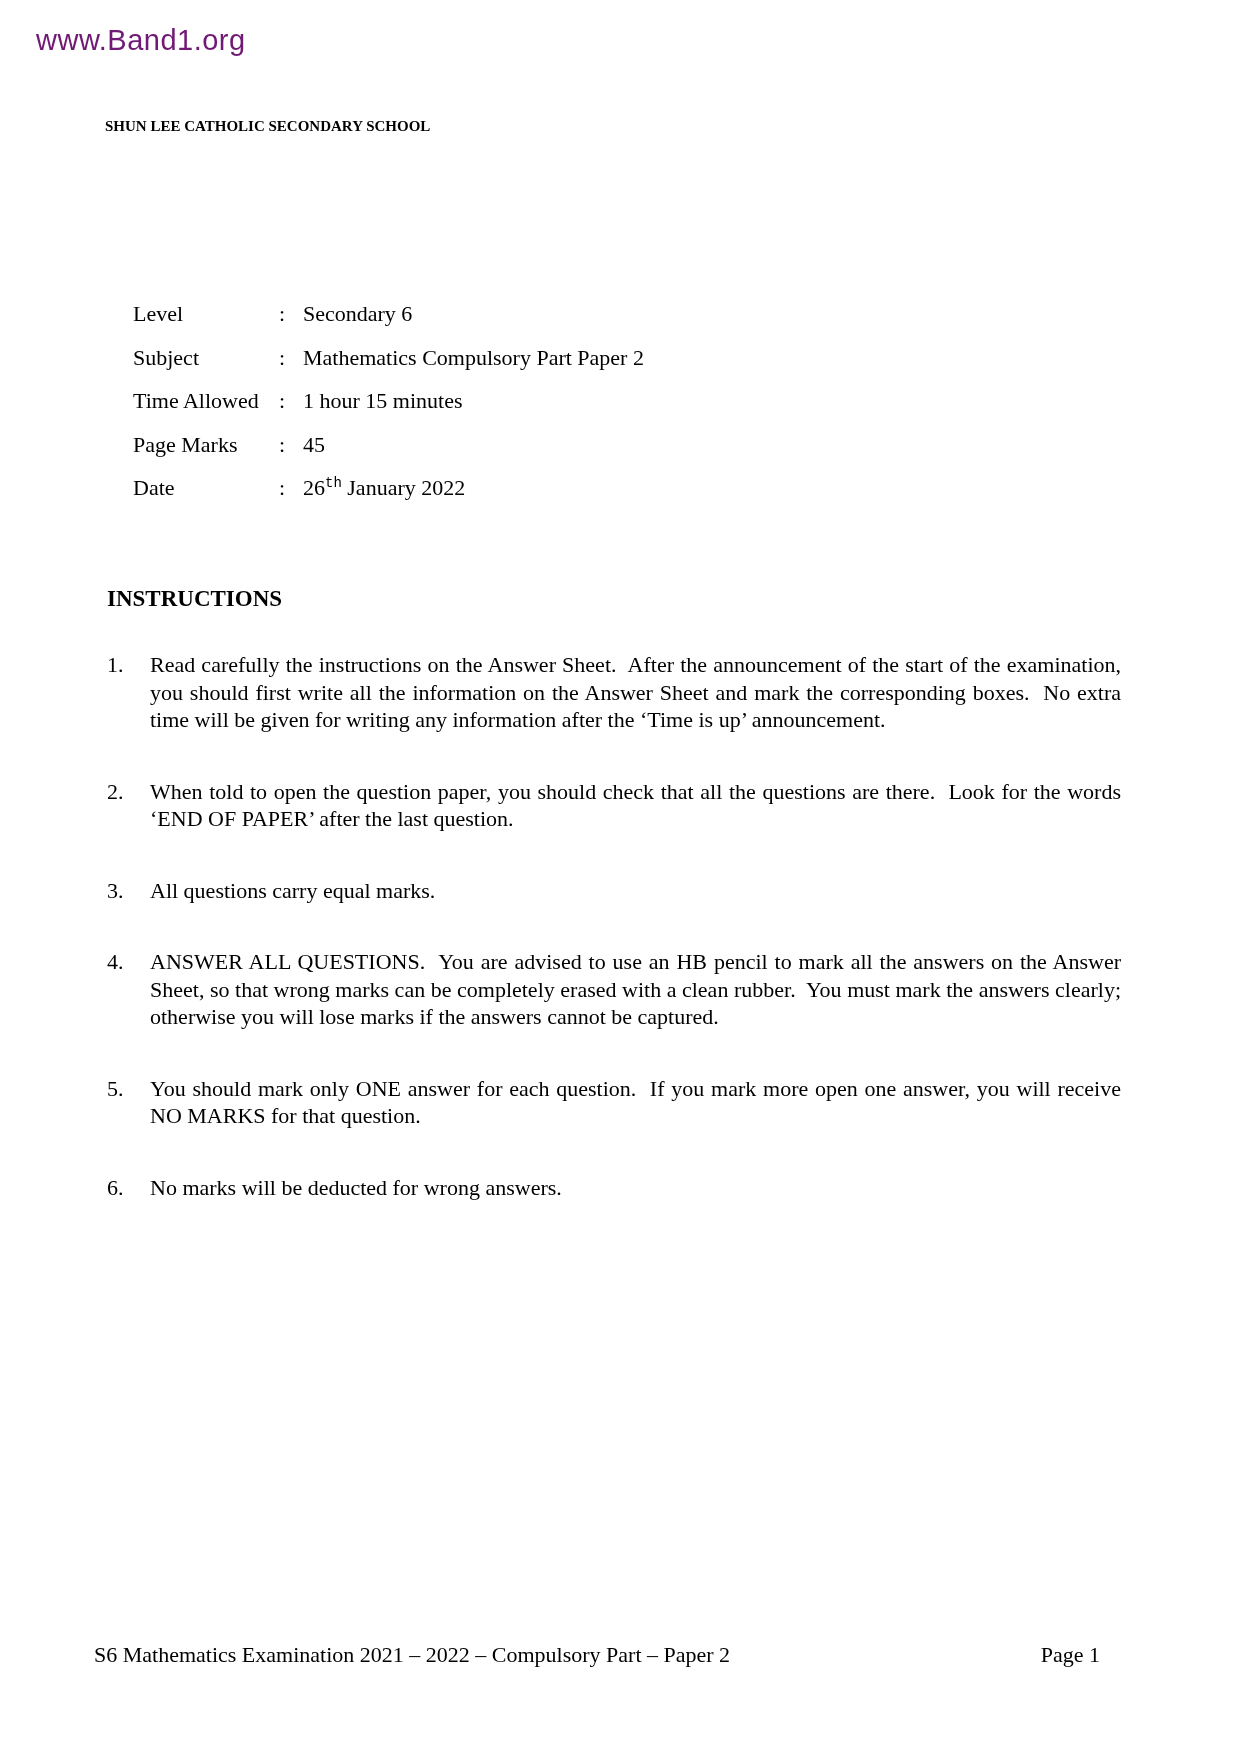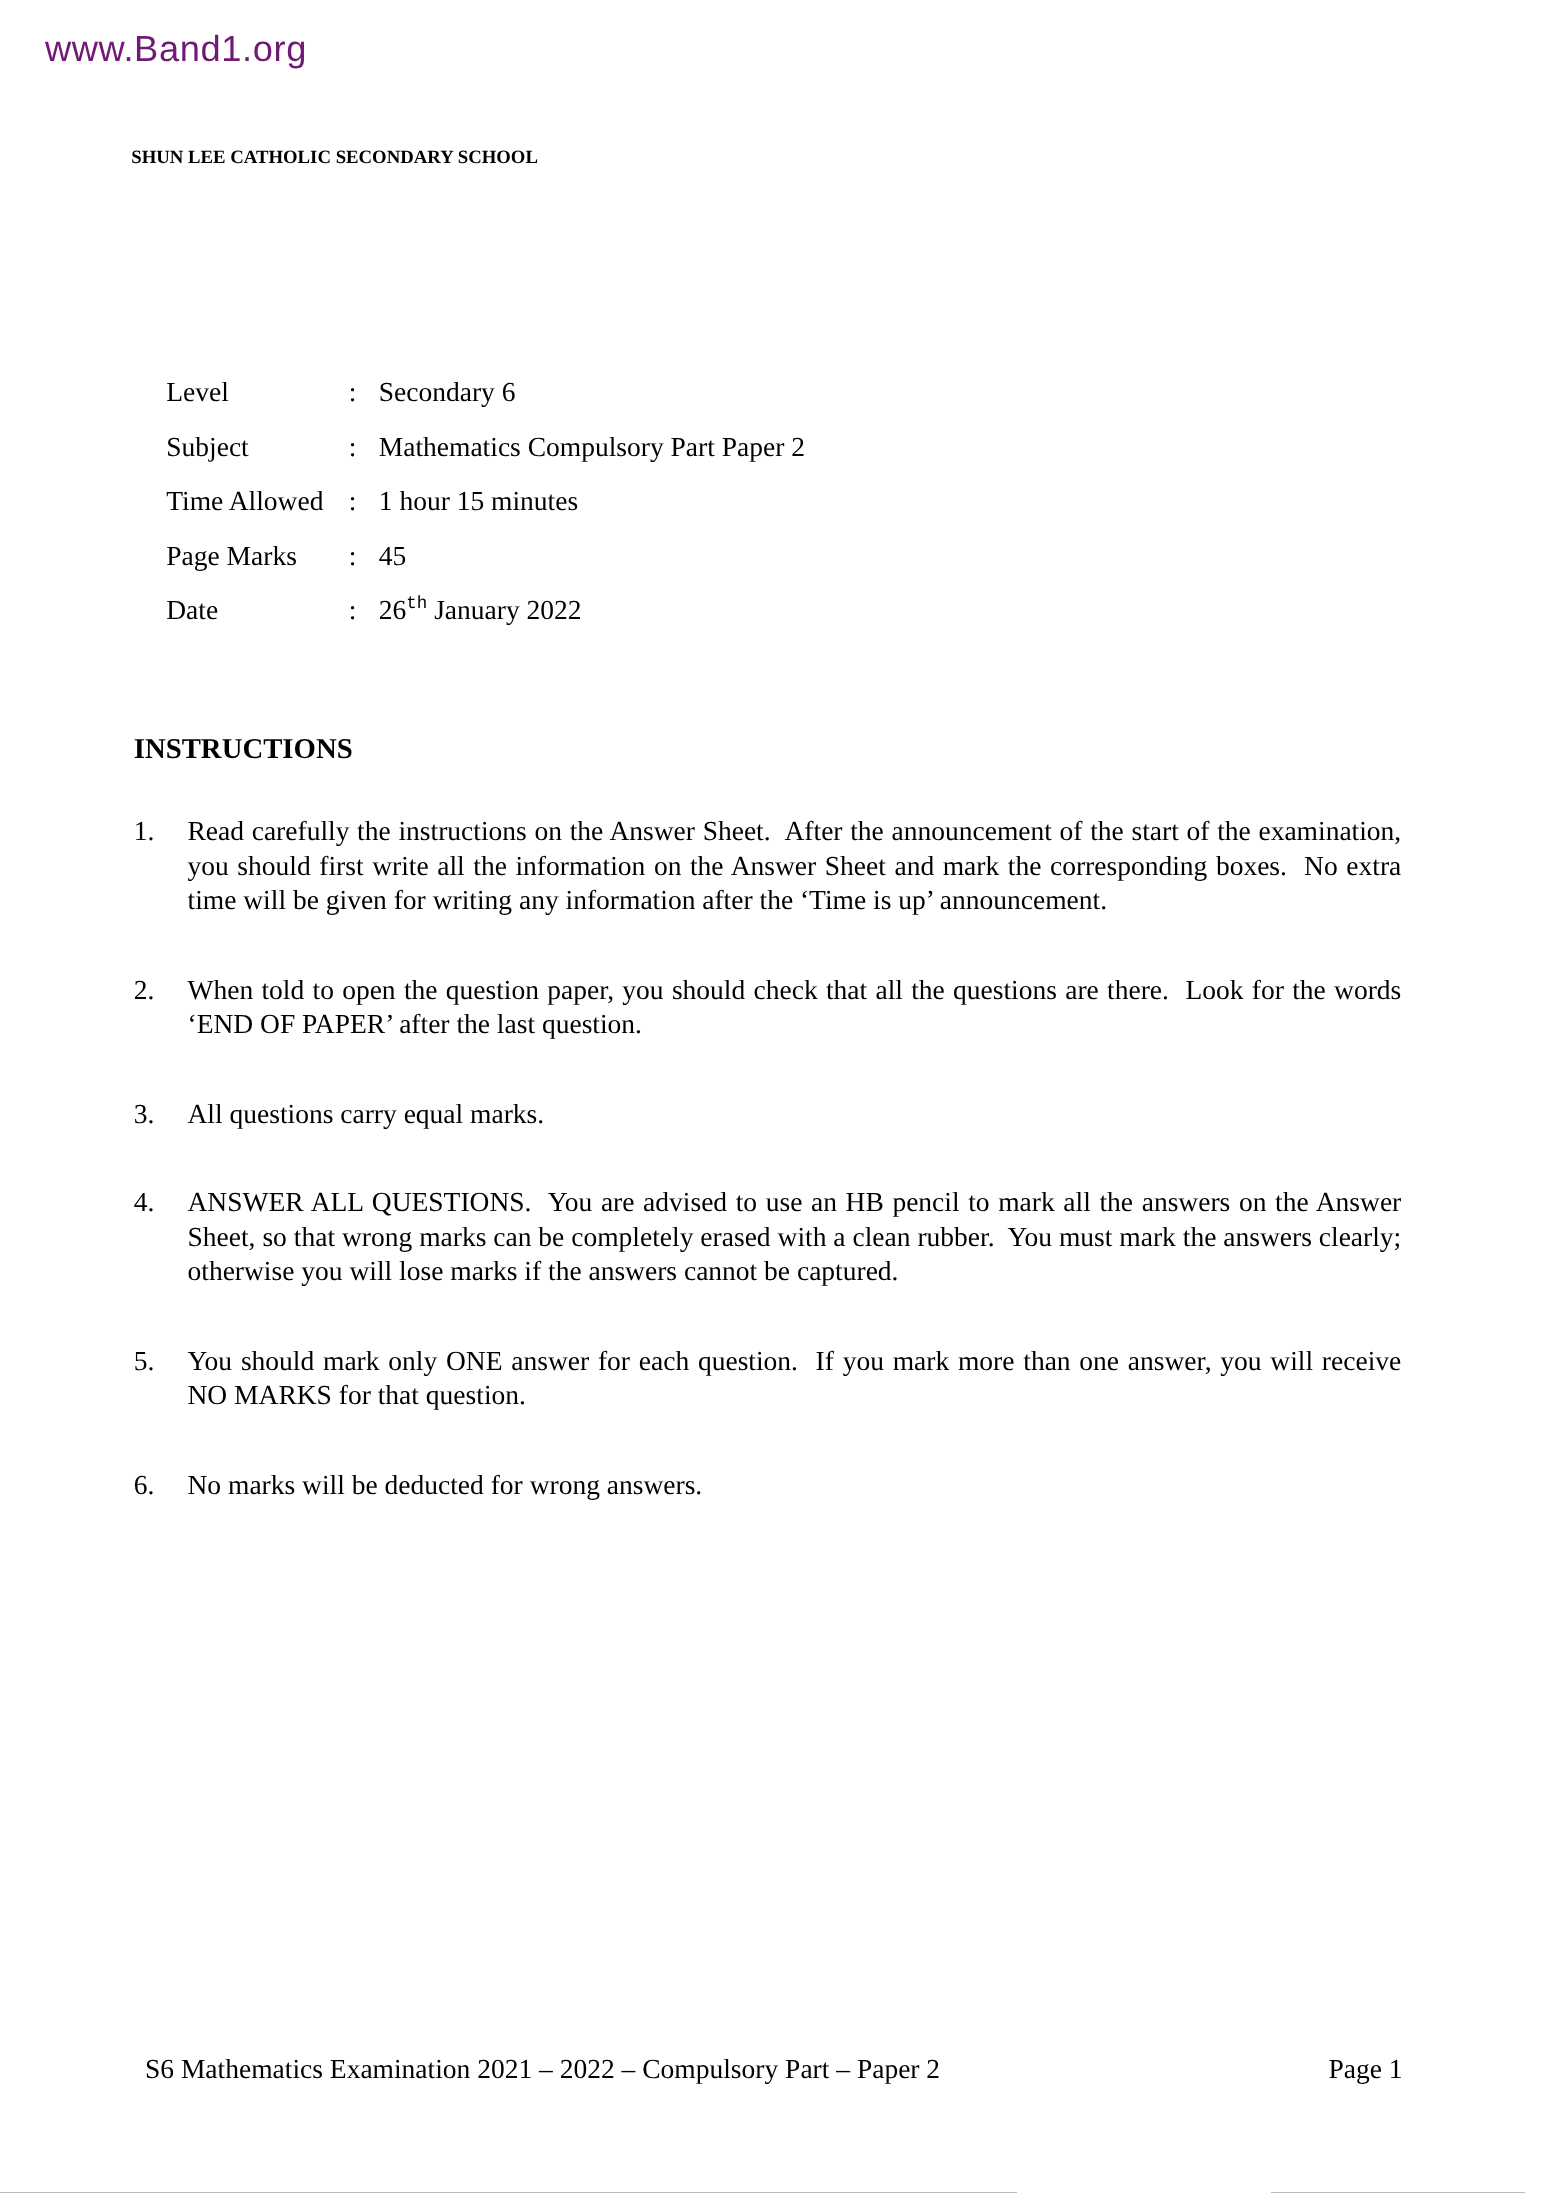--- a/index.html
+++ b/index.html
@@ -70,21 +70,21 @@
   }
   .inst-num { flex: 0 0 43px; width: 43px; }
   .inst-text {
     flex: 1;
     text-align: justify;
     white-space: pre-wrap;
   }
   .b { font-weight: normal; }
   .footer {
     position: absolute;
-    left: 116px;
+    left: 94px;
     top: 1642px;
     width: 1006px;
     display: flex;
     justify-content: space-between;
     font-size: 22px;
   }
 </style>
 </head>
 <body>
 
@@ -118,21 +118,21 @@
       <div class="inst-item">
         <div class="inst-num">3.</div>
         <div class="inst-text"><span>All questions carry equal marks.</span></div>
       </div>
       <div class="inst-item">
         <div class="inst-num">4.</div>
         <div class="inst-text"><span class="b">ANSWER ALL QUESTIONS</span><span>.  You are advised to use an HB pencil to mark all the answers on the Answer Sheet, so that wrong marks can be completely erased with a clean rubber.  You must mark the answers clearly; otherwise you will lose marks if the answers cannot be captured.</span></div>
       </div>
       <div class="inst-item">
         <div class="inst-num">5.</div>
-        <div class="inst-text"><span>You should mark only </span><span class="b">ONE</span><span> answer for each question.  If you mark more than one answer, you will receive </span><span class="b">NO MARKS</span><span> for that question.</span></div>
+        <div class="inst-text"><span>You should mark only </span><span class="b">ONE</span><span> answer for each question.  If you mark more open one answer, you will receive </span><span class="b">NO MARKS</span><span> for that question.</span></div>
       </div>
       <div class="inst-item">
         <div class="inst-num">6.</div>
         <div class="inst-text"><span>No marks will be deducted for wrong answers.</span></div>
       </div>
     </div>
 
   <div class="footer">
     <span>S6 Mathematics Examination 2021 – 2022 – Compulsory Part – Paper 2</span>
     <span>Page 1</span>

